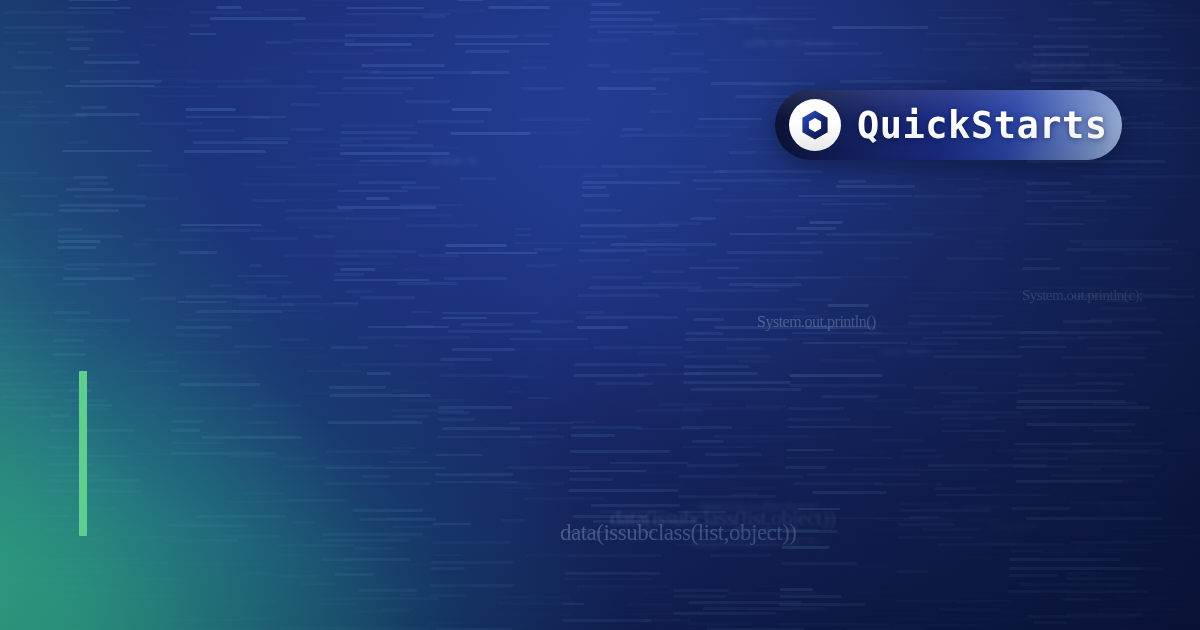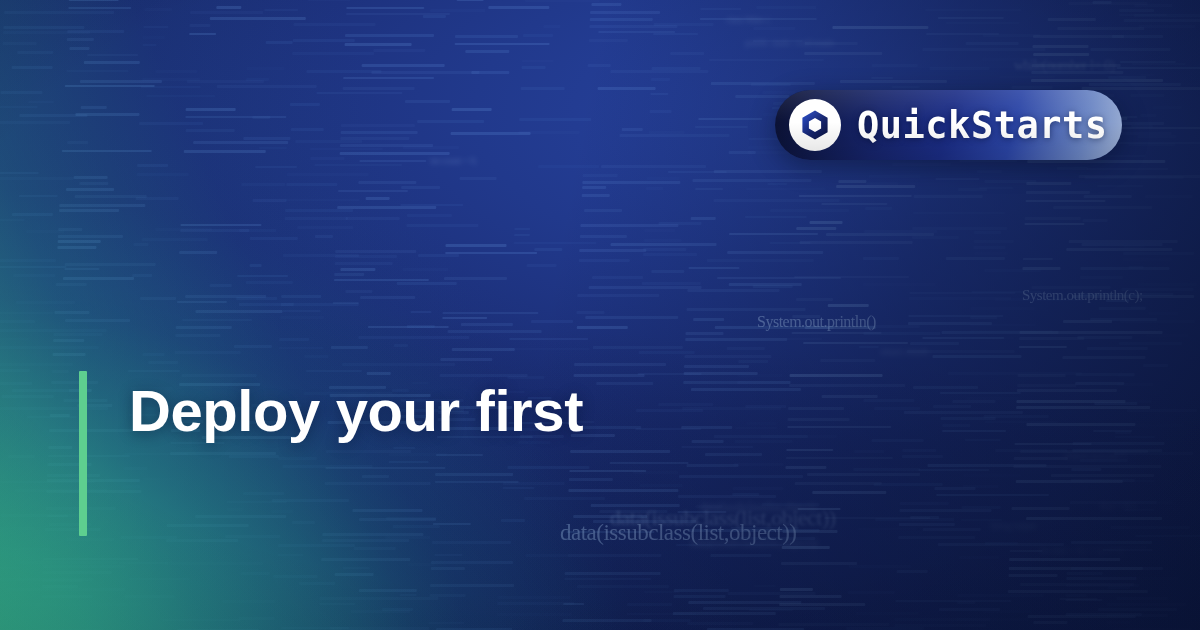--- a/index.html
+++ b/index.html
@@ -1128,21 +1128,20 @@
 
   <div class="bg-dark-right"></div>
   <div class="bg-dark-bottom"></div>
   <div class="teal-wash"></div>
   <div class="teal-wash2"></div>
   <div class="bg-vignette"></div>
 
   <div class="headline-wrap">
     <div class="accent-bar"></div>
     <div class="headline">
-      <span class="line">Deploy your first</span>
     </div>
   </div>
 
   <div class="pill">
     <div class="pill-logo">
       <svg width="34" height="34" viewBox="0 0 34 34">
         <defs>
           <linearGradient id="hexgrad" x1="0" y1="0" x2="1" y2="1">
             <stop offset="0%" stop-color="#2a4fd0"></stop>
             <stop offset="55%" stop-color="#16256e"></stop>

